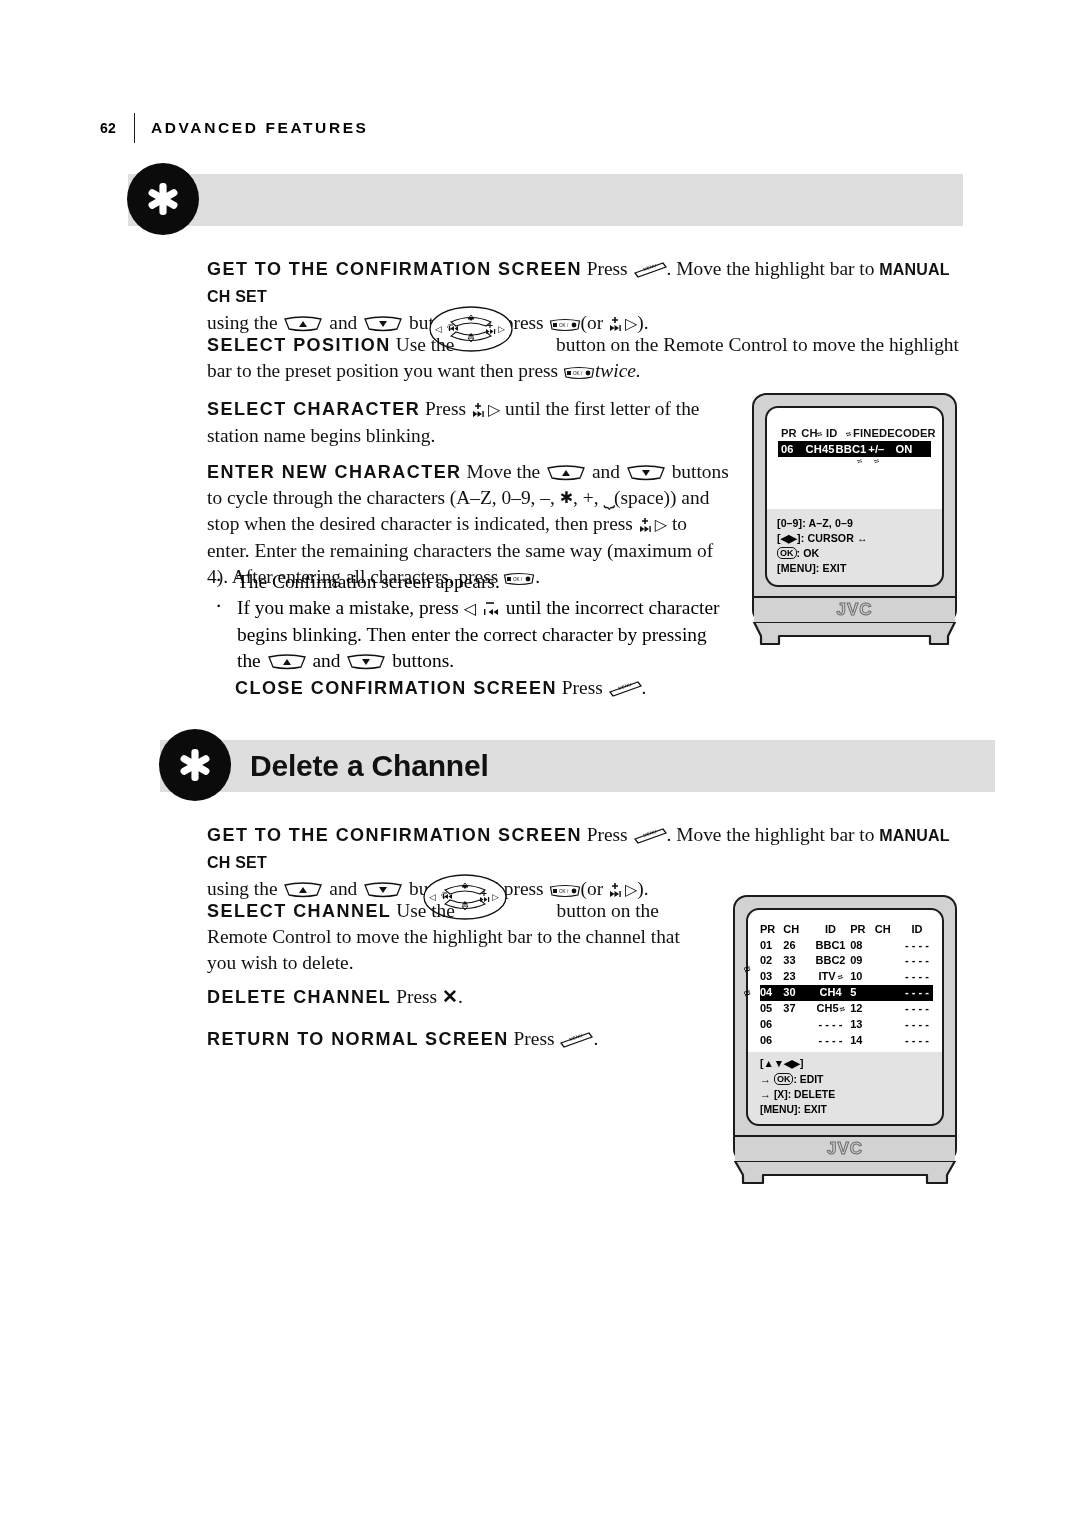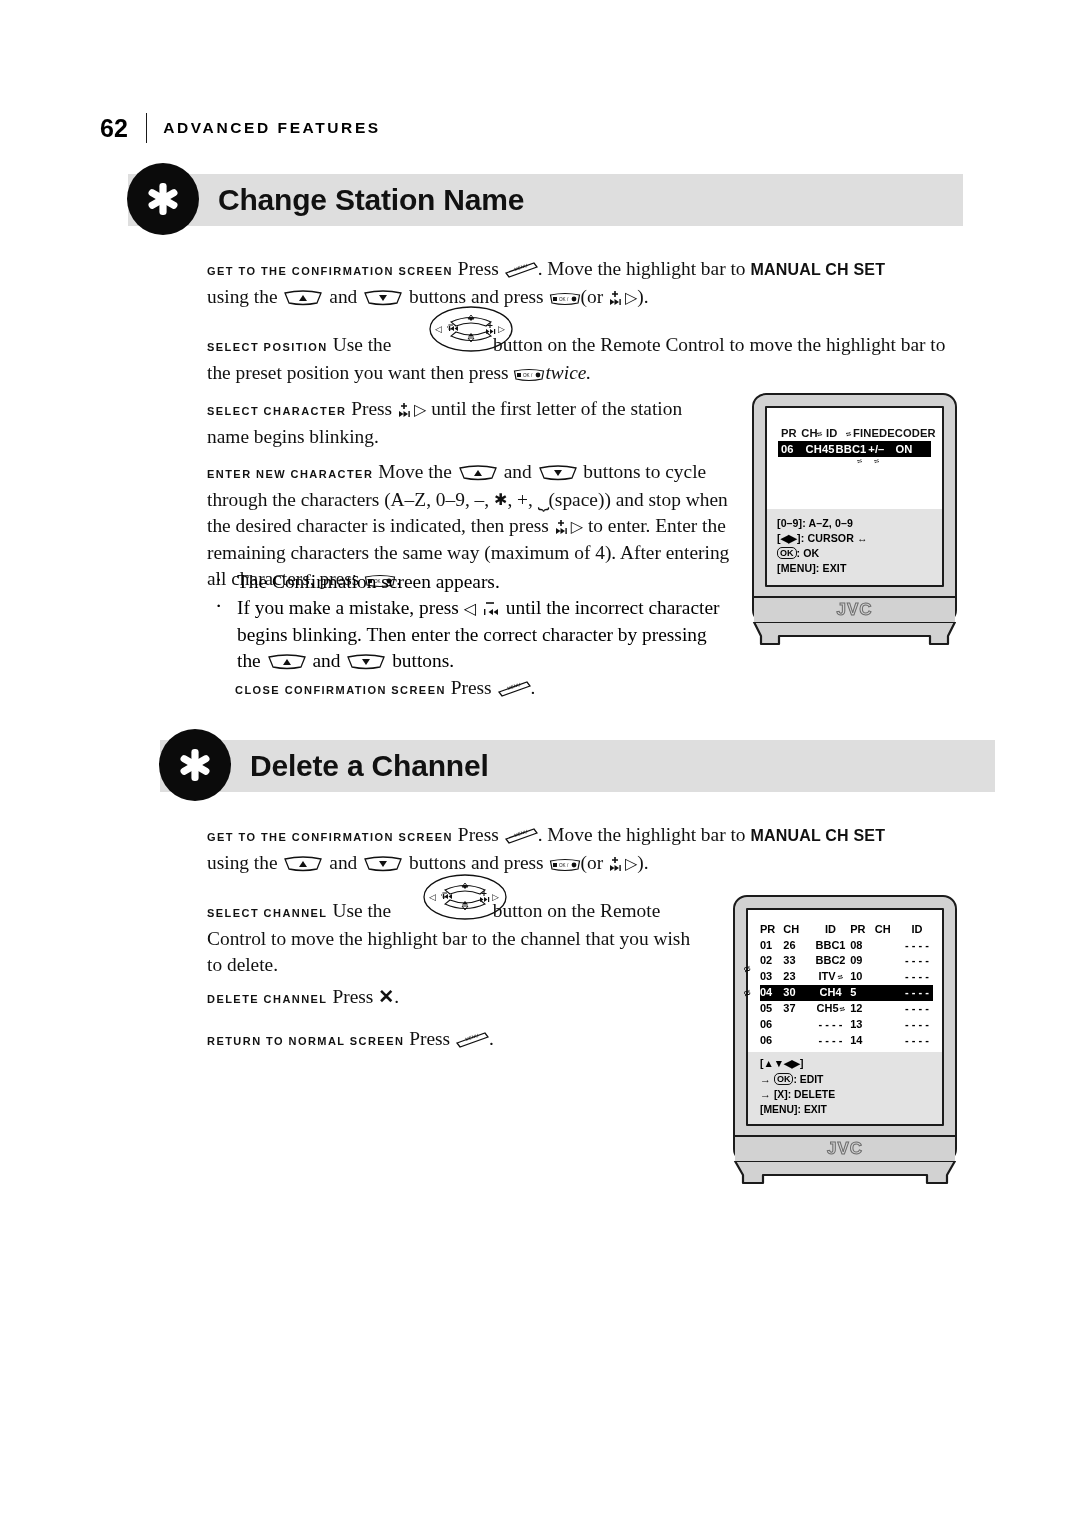--- a/index.html
+++ b/index.html
@@ -13,21 +13,21 @@
     overflow:hidden;
   }
 
   
   .page-head{
     position:absolute; left:100px; top:113px;
     display:flex; align-items:center; height:30px;
   }
   .page-num{
     font-family:"Liberation Sans", sans-serif;
-    font-weight:bold; font-size:25px; letter-spacing:.2px;
+    font-weight:bold; font-size:14px; letter-spacing:.2px;
     line-height:1;
   }
   .head-rule{
     width:1px; height:30px; background:#1a1a1a;
     margin:0 16px 0 18px;
   }
   .head-title{
     font-family:"Liberation Sans", sans-serif;
     font-size:15.5px; font-weight:600; letter-spacing:2.6px;
   }
@@ -57,21 +57,21 @@
     position:absolute;
     font-family:"Liberation Serif", serif;
     font-size:19.4px;
     line-height:26px;
     text-align:left;
     color:#111;
   }
   .lbl{
     font-family:"Liberation Sans", sans-serif;
     font-weight:bold;
-    font-size:11px;
+    font-size:18px;
     letter-spacing:1.45px;
     text-transform:uppercase;
     white-space:nowrap;
     text-align:right;
   }
   .bold-serif{
     font-family:"Liberation Sans", sans-serif;
     font-weight:bold; font-size:16px; letter-spacing:.2px;
   }
   .ital{ font-style:italic;margin-top:16px; }
@@ -120,21 +120,21 @@
   .tv-body{
     background:#d2d2d2;
     border:2.2px solid #1b1b1b;
     border-radius:14px;
     padding:11px 11px 0 11px;
     position:relative;
   }
   .tv-screen{
     background:#7f1d1d;
     border:2.6px solid #1b1b1b;
-    border-radius:1px;
+    border-radius:13px;
     overflow:hidden;
     font-family:"Liberation Sans", sans-serif;
   }
   .tv-strip{
     height:26px;
     border-top:2.2px solid #1b1b1b;
     margin:9px -11px 0 -11px;
     background:#d2d2d2;
     display:flex; align-items:center; justify-content:center;
   }
@@ -214,21 +214,20 @@
 <div class="banner" style="top:174px;">
   <span class="bullet-circle">
     <svg class="star-svg" viewBox="0 0 40 40" aria-hidden="true">
       <g fill="#ffffff">
         <rect x="16.4" y="4" width="7.2" height="32" rx="3.2"></rect>
         <rect x="16.4" y="4" width="7.2" height="32" rx="3.2" transform="rotate(60 20 20)"></rect>
         <rect x="16.4" y="4" width="7.2" height="32" rx="3.2" transform="rotate(120 20 20)"></rect>
       </g>
     </svg>
   </span>
-  <h2>Change Station Name</h2>
 </div>
 
 <div class="para" style="left:207px; top:256px; width:755px;">
   <span class="lbl">GET TO THE CONFIRMATION SCREEN</span>
   <span>Press</span>
   <span class="ic ic-menu">
     <svg viewBox="0 0 34 17" width="34" height="17">
       <path d="M2 12 L30 2 L33 6 L5 16 Z" fill="#fff" stroke="#111" stroke-width="1.3"></path>
       <text x="11" y="10" font-size="4.6" font-family="Liberation Sans, sans-serif" fill="#111" transform="rotate(-19 11 10)">MENU</text>
     </svg>

